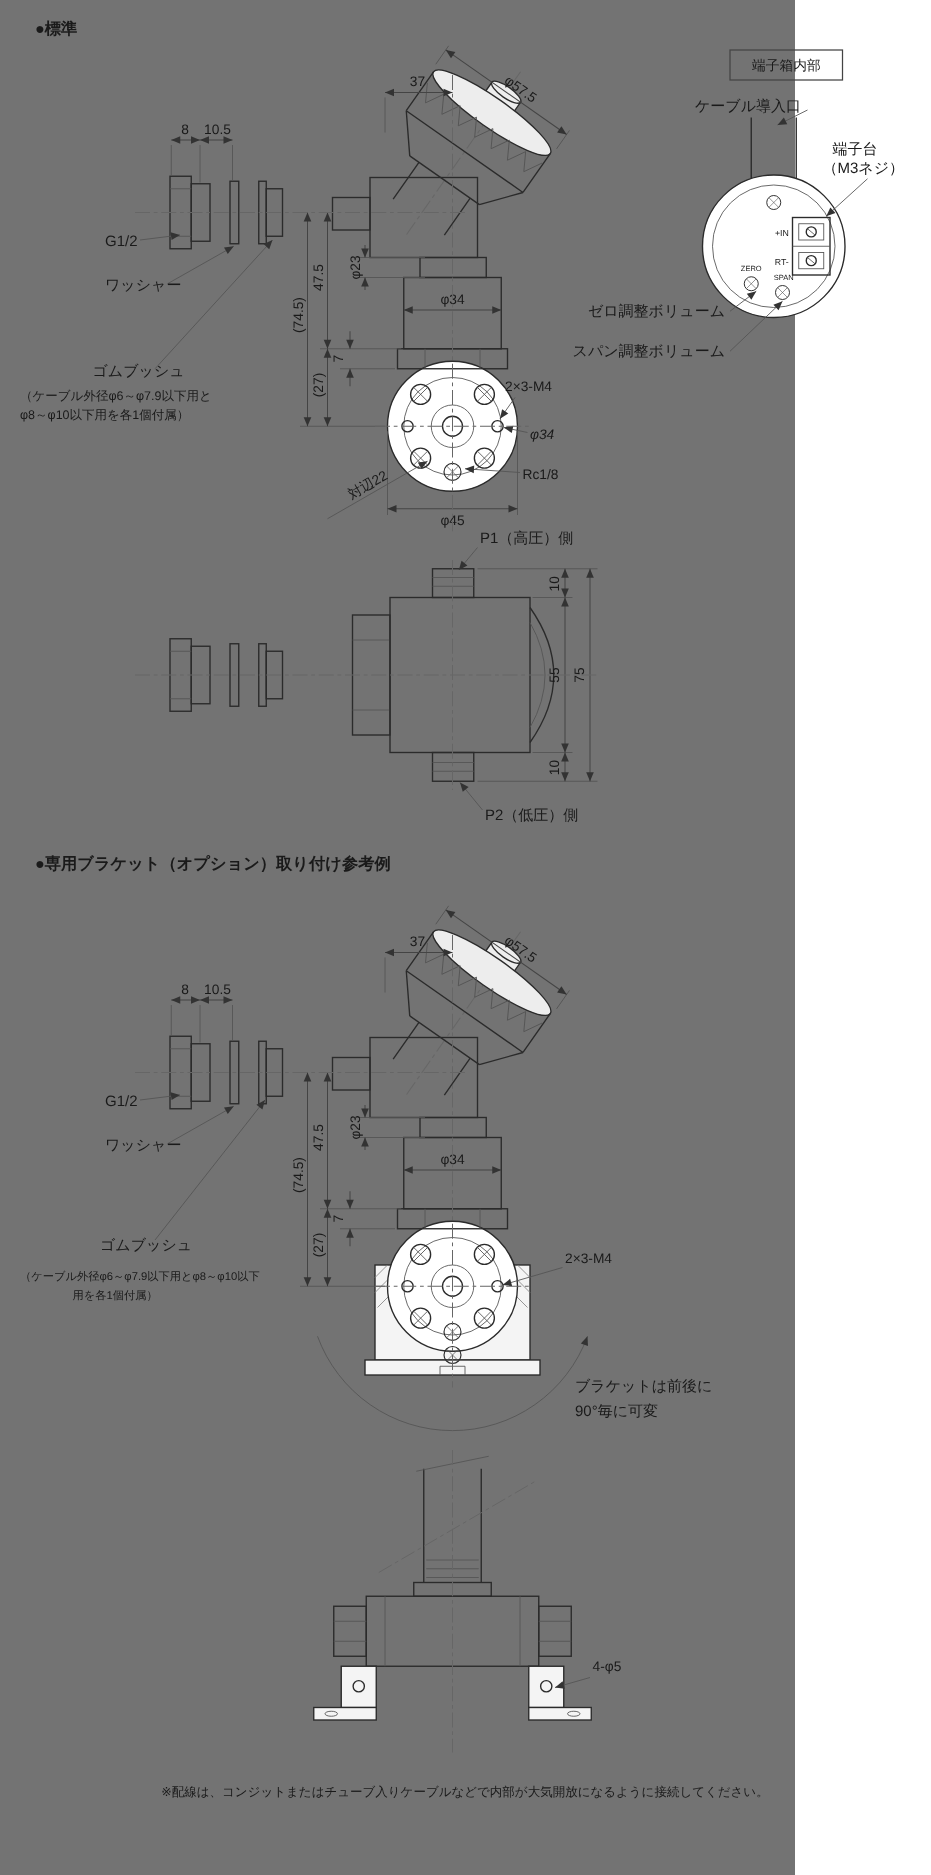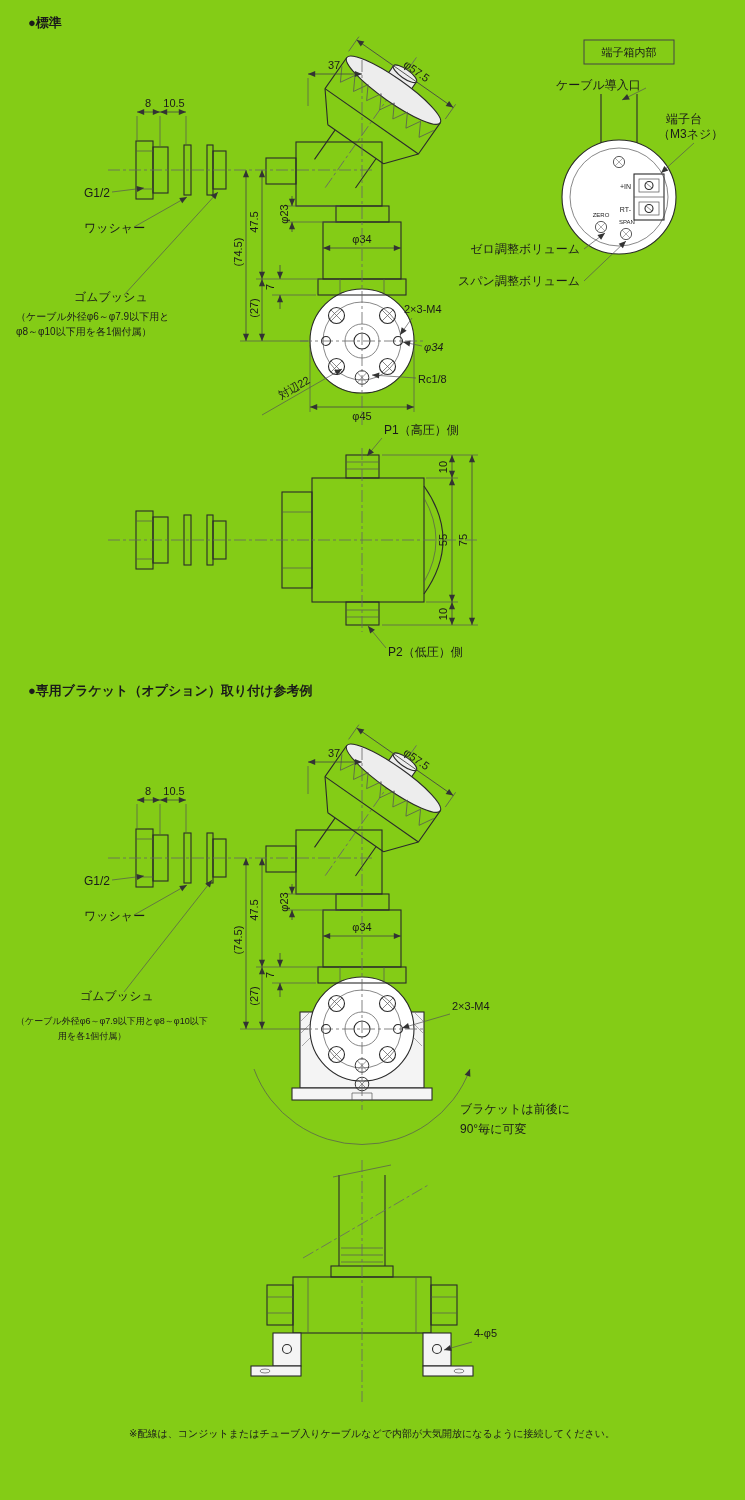--- a/index.html
+++ b/index.html
@@ -1,16 +1,16 @@
 <!DOCTYPE html>
 <html><head>
 <meta charset="utf-8">
 <style>
   html,body { margin:0; padding:0; background:#ffffff; }
-  .page { width:745px; height:1500px; position:relative; background:#84cc16; }
+  .page { width:636px; height:1500px; position:relative; background:#737373; }
   svg { display:block; }
   text { font-family:"Liberation Sans","DejaVu Sans",sans-serif; fill:#1a1a1a; }
   .t   { font-size:12px; }
   .t11 { font-size:11px; }
   .t10 { font-size:10px; }
   .t9  { font-size:9px; }
   .t7  { font-size:7px; }
   .t6  { font-size:6px; }
   .hdr { font-size:13px; font-weight:bold; }
   .it  { font-style:italic; }

